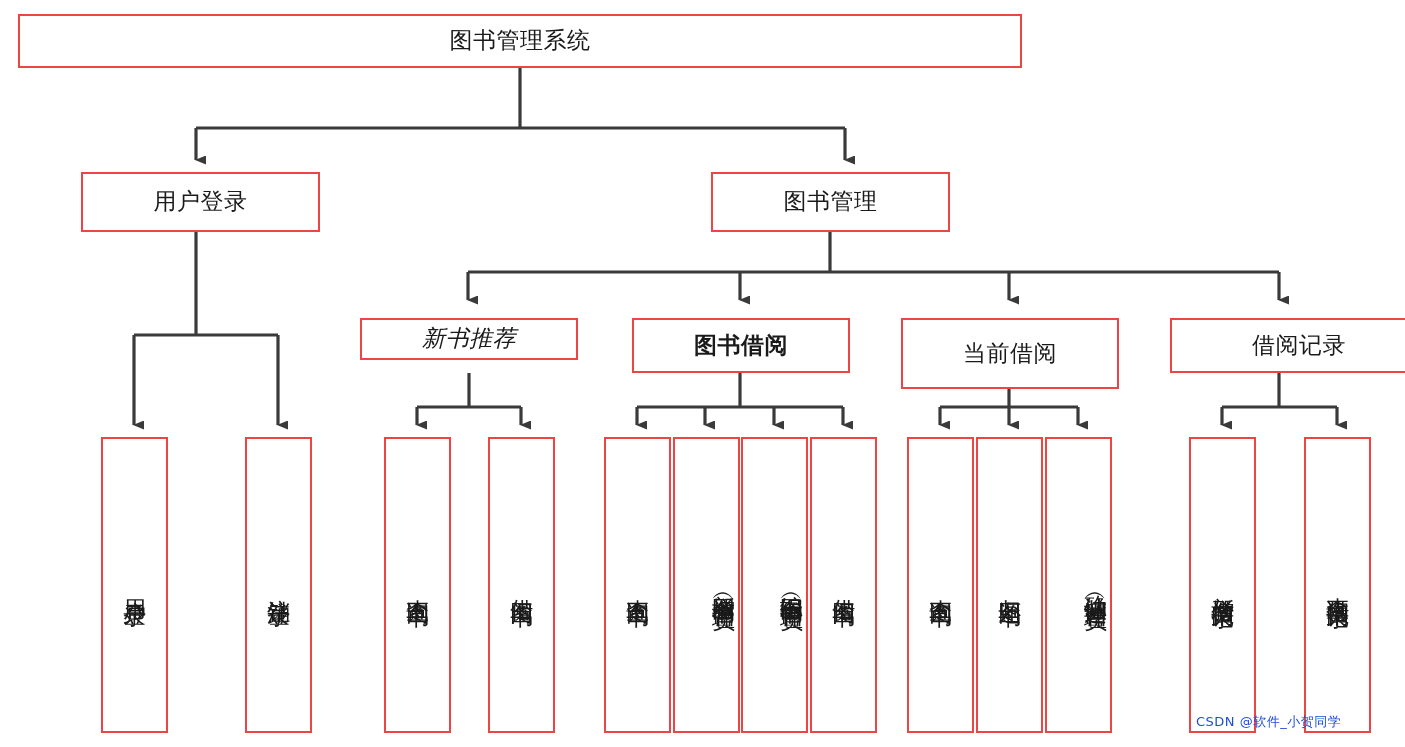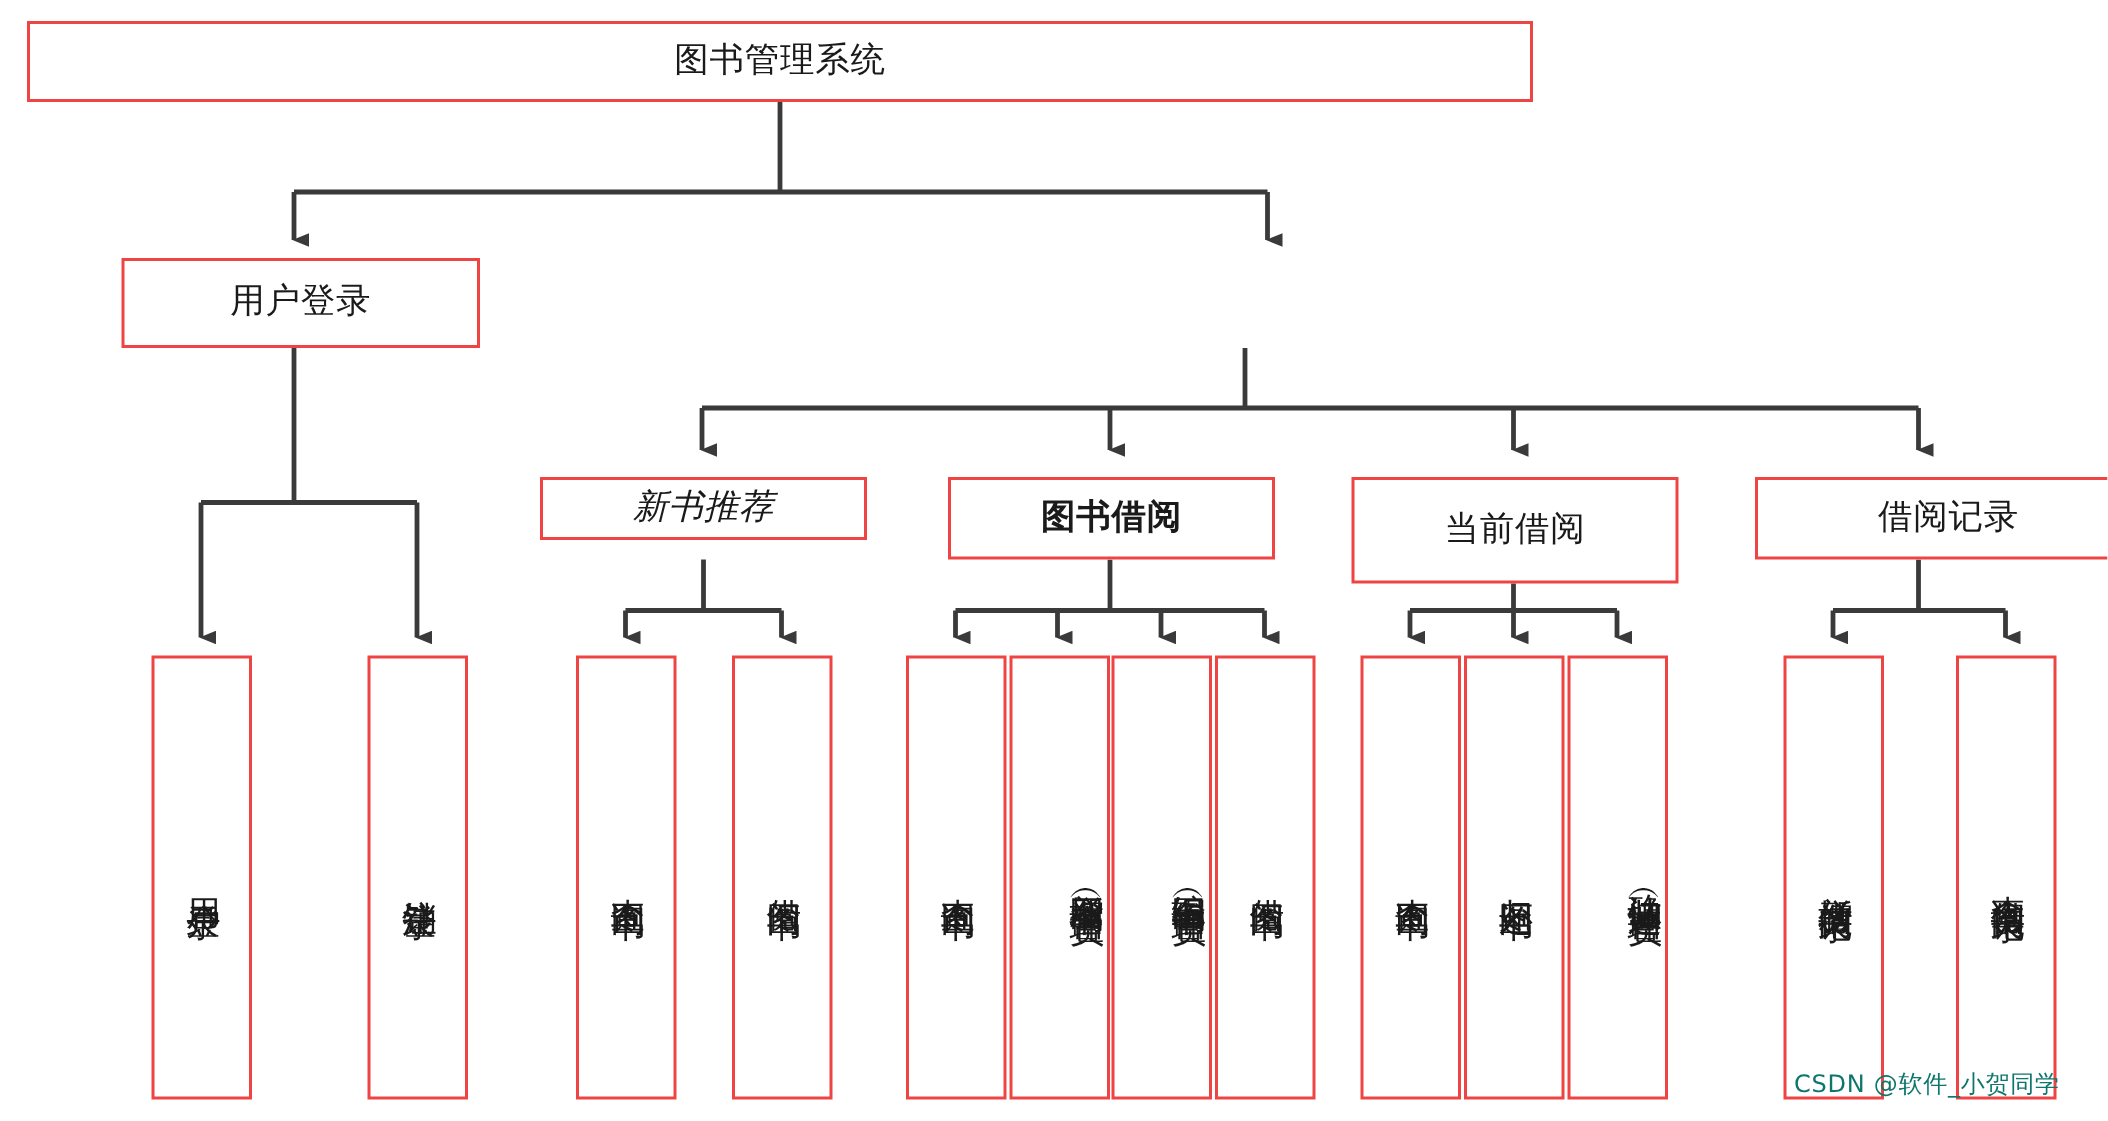--- a/index.html
+++ b/index.html
@@ -51,22 +51,22 @@
     white-space: nowrap;
   }
   .node-v.top-align {
     align-items: flex-start;
     padding-top: 2px;
   }
   #watermark {
     position: absolute;
     left: 1196px;
     top: 713px;
-    font-size: 16px;
-    color: #0f766e;
+    font-size: 13px;
+    color: #1d4ed8;
     white-space: nowrap;
     letter-spacing: 0.5px;
   }
 </style>
 </head>
 <body>
 
 <div id="diagram-root">
 
   <svg id="edge-layer" viewBox="0 0 1405 747" width="1405" height="747" xmlns="http://www.w3.org/2000/svg">
@@ -115,20 +115,21 @@
       <path d="M 1279,373 L 1279,407"></path>
       <path d="M 1222,407 L 1337,407"></path>
       <path d="M 1222,407 L 1222,425" marker-end="url(#arrowhead)"></path>
       <path d="M 1337,407 L 1337,425" marker-end="url(#arrowhead)"></path>
     </g>
   </svg>
 
   <div class="node node-h" style="left:18px; top:14px; width:1004px; height:54px;">图书管理系统</div>
 
   <div class="node node-h" style="left:81px; top:172px; width:239px; height:60px;">用户登录</div>
+  <div class="node node-h" style="left:711px; top:172px; width:239px; height:60px;">图书管理</div>
 
   <div class="node node-h" style="left:360px; top:318px; width:218px; height:42px;font-style:italic;">新书推荐</div>
   <div class="node node-h" style="left:632px; top:318px; width:218px; height:55px;font-weight:bold;">图书借阅</div>
   <div class="node node-h" style="left:901px; top:318px; width:218px; height:71px;">当前借阅</div>
   <div class="node node-h" style="left:1170px; top:318px; width:258px; height:55px;">借阅记录</div>
 
   <div class="node node-v" style="left:101px; top:437px; width:67px; height:296px;">用户登录</div>
   <div class="node node-v" style="left:245px; top:437px; width:67px; height:296px;">注销登录</div>
 
   <div class="node node-v" style="left:384px; top:437px; width:67px; height:296px;">查询图书</div>

